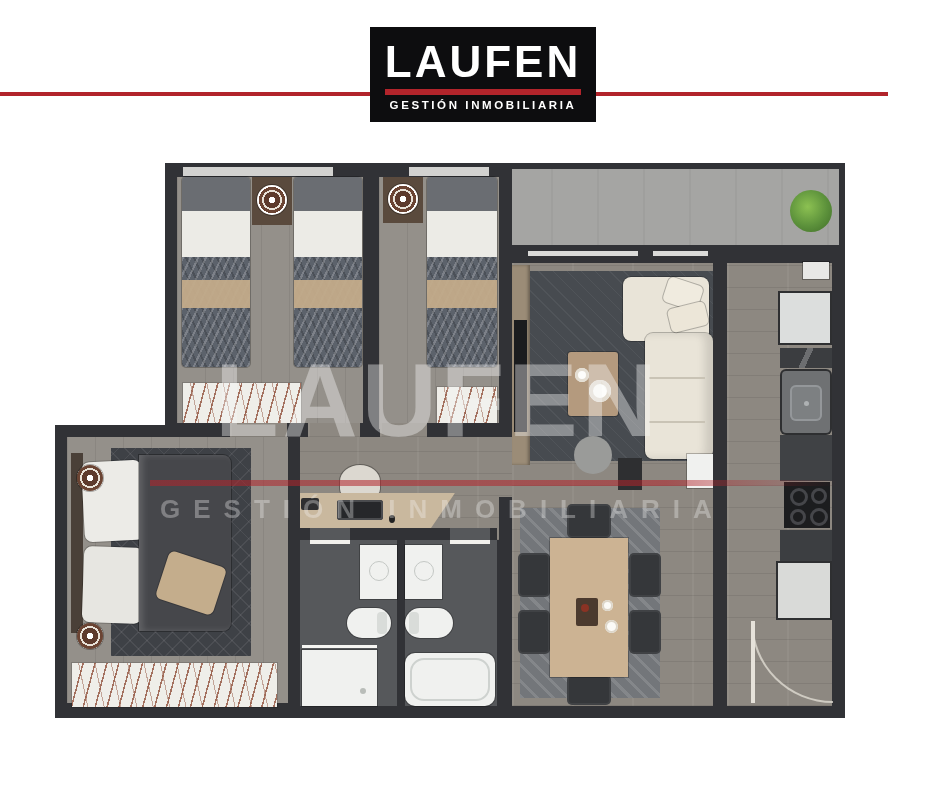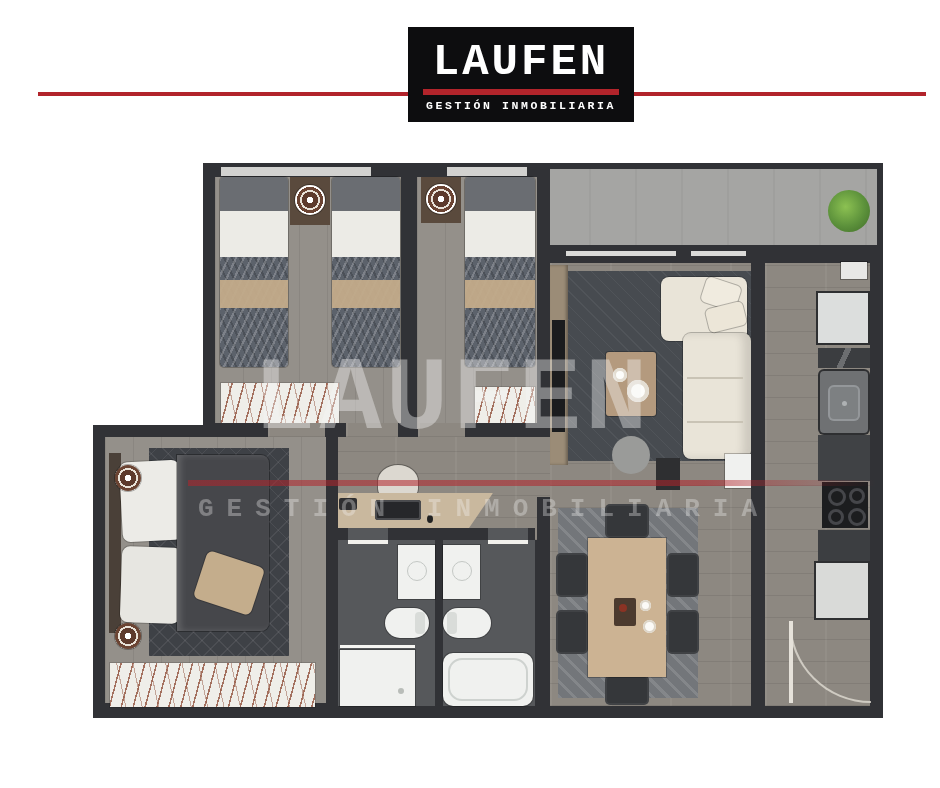--- a/index.html
+++ b/index.html
@@ -1,17 +1,17 @@
 <!DOCTYPE html>
 <html><head>
 <meta charset="utf-8">
 <style>
   html,body{margin:0;padding:0;background:#fff;}
   .page{position:relative;width:888px;height:788px;background:#fff;overflow:hidden;
-        font-family:Liberation Mono, monospace;margin-left:38px;}
+        font-family:Liberation Sans, sans-serif;}
   .abs{position:absolute;}
   
   .red-line{left:0;top:92px;width:940px;height:4px;background:#b2242b;z-index:1;}
   .logo-box{left:370px;top:27px;width:226px;height:95px;background:#0d0d0f;z-index:2;
             display:flex;flex-direction:column;align-items:center;justify-content:center;}
   .logo-title{color:#fff;font-size:44px;font-weight:700;letter-spacing:3px;line-height:1;margin-top:2px;}
   .logo-bar{width:196px;height:6px;background:#b2242b;margin:5px 0 4px 0;}
   .logo-tag{color:#fff;font-size:11.5px;font-weight:700;letter-spacing:2.6px;white-space:nowrap;}
   
   .plan{left:53px;top:163px;width:792px;height:557px;z-index:3;}

